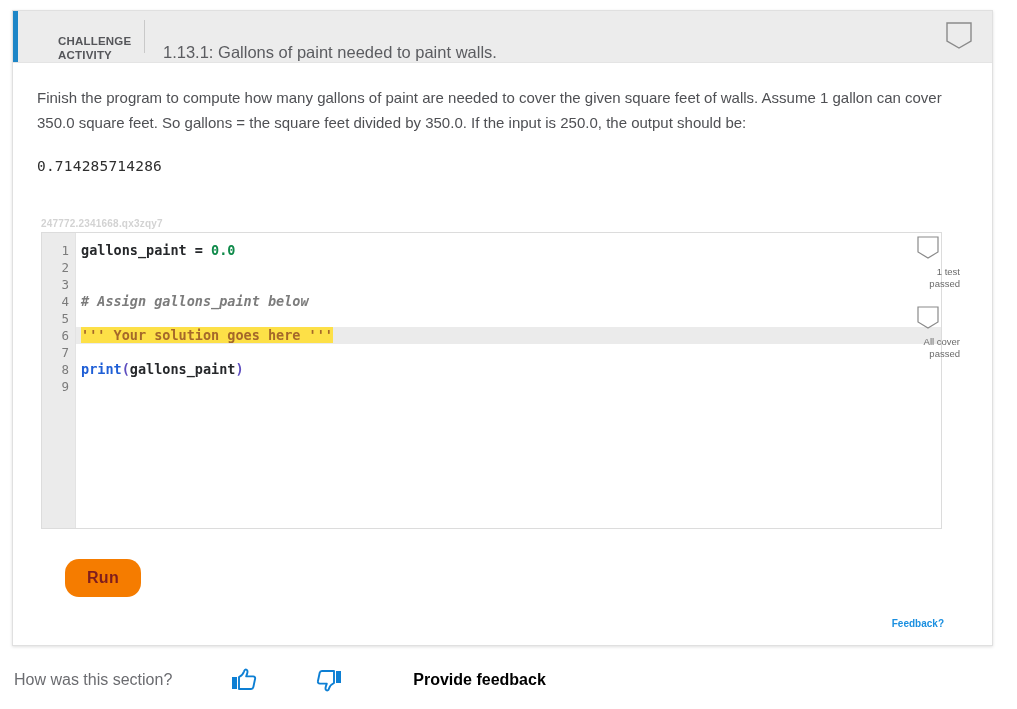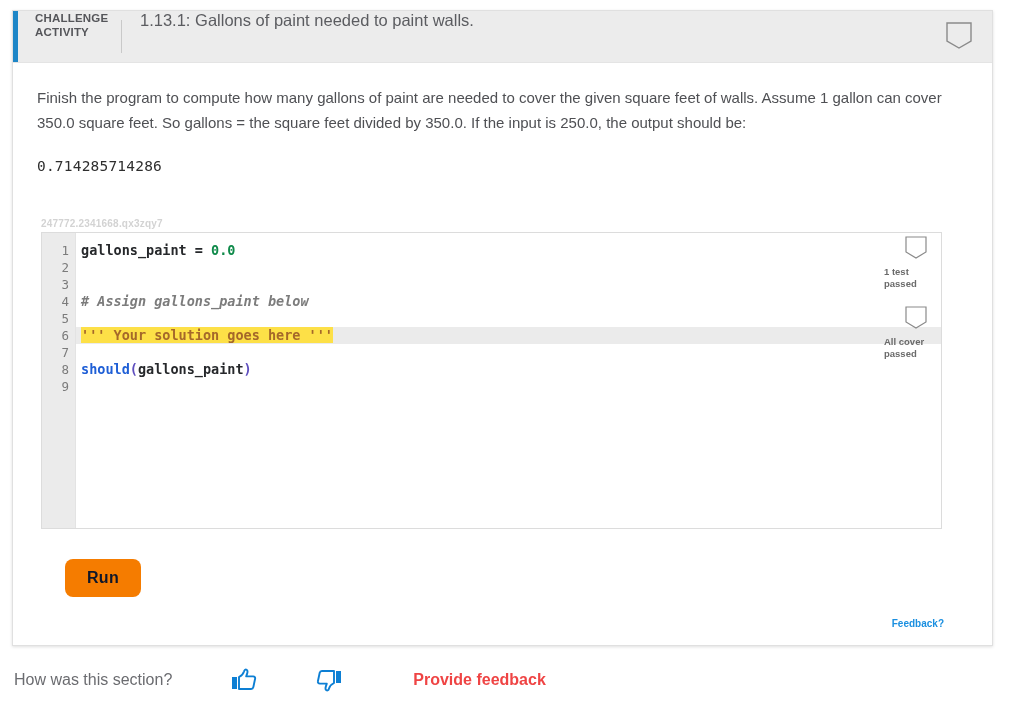--- a/index.html
+++ b/index.html
@@ -26,22 +26,23 @@
     box-shadow: 0 1px 3px rgba(0,0,0,0.13);
     box-sizing: border-box;
   }
 
   
   .activity-header {
     position: relative;
     height: 51px;
     background: #ececec;
     display: flex;
-    align-items: flex-start;
+    align-items: flex-end;
     border-bottom: 1px solid #e4e4e4;
+    padding-left: 23px;
   }
   .header-accent {
     position: absolute;
     left: 0;
     top: 0;
     bottom: 0;
     width: 5px;
     background: #1e86c7;
   }
   .header-kicker {
@@ -172,48 +173,47 @@
     width: 0;
     border-left: 1px solid #3b4a63;
     height: 14px;
     vertical-align: -3px;
     margin-right: -1px;
   }
 
   
   .test-rail {
     position: absolute;
-    right: 20px;
+    right: 8px;
     top: 6px;
     width: 64px;
-    text-align: left;
-    font-weight: bold;
+    text-align: right;
   }
   .test-item { margin-bottom: 16px; }
   .test-item .shield { margin: 0 auto; display: block; }
   .test-label {
     margin-top: 4px;
     font-size: 9.5px;
     line-height: 12px;
     color: #6a6a6a;
   }
 
   
   .run-row {
     padding: 18px 0 0 28px;
   }
   .run-button {
     display: inline-block;
     background: #f57c00;
-    color: #0f172a;
+    color: #7f1d1d;
     font-size: 16px;
     font-weight: bold;
     padding: 10px 22px;
     border: none;
-    border-radius: 8px;
+    border-radius: 14px;
     cursor: pointer;
     letter-spacing: .3px;
   }
   .feedback-row {
     padding: 16px 24px 14px 0;
     text-align: right;
   }
   .feedback-link {
     color: #1a8fe0;
     font-size: 10px;
@@ -236,21 +236,21 @@
     color: #6b6c70;
   }
   .thumb-btn {
     margin-left: 18px;
     cursor: pointer;
     display: inline-flex;
     align-items: center;
   }
   .provide-feedback {
     margin-left: 30px;
-    color: #ef4444;
+    color: #000000;
     font-size: 16px;
     font-weight: bold;
     text-decoration: none;
     cursor: pointer;
   }
 </style>
 </head>
 <body>
 
 <div class="activity-card">
@@ -303,21 +303,21 @@
           <div class="code-line"></div>
 
           <div class="code-line"><span class="tok-cmt"># Assign gallons_paint below</span></div>
 
           <div class="code-line"></div>
 
           <div class="code-line active"><span class="caret"></span><span class="sel tok-str">''' Your solution goes here '''</span></div>
 
           <div class="code-line"></div>
 
-          <div class="code-line"><span class="tok-fn">should</span><span class="tok-paren">(</span><span>gallons_paint</span><span class="tok-paren">)</span></div>
+          <div class="code-line"><span class="tok-fn">print</span><span class="tok-paren">(</span><span>gallons_paint</span><span class="tok-paren">)</span></div>
 
         </div>
       </div>
 
       <div class="test-rail">
         <div class="test-item">
           <svg class="shield" width="26" height="26" viewBox="0 0 26 26">
             <path d="M3 1 L23 1 L23 16 L13 22 L3 16 Z" fill="none" stroke="#8a8a8a" stroke-width="1.2"></path>
           </svg>
           <div class="test-label">

